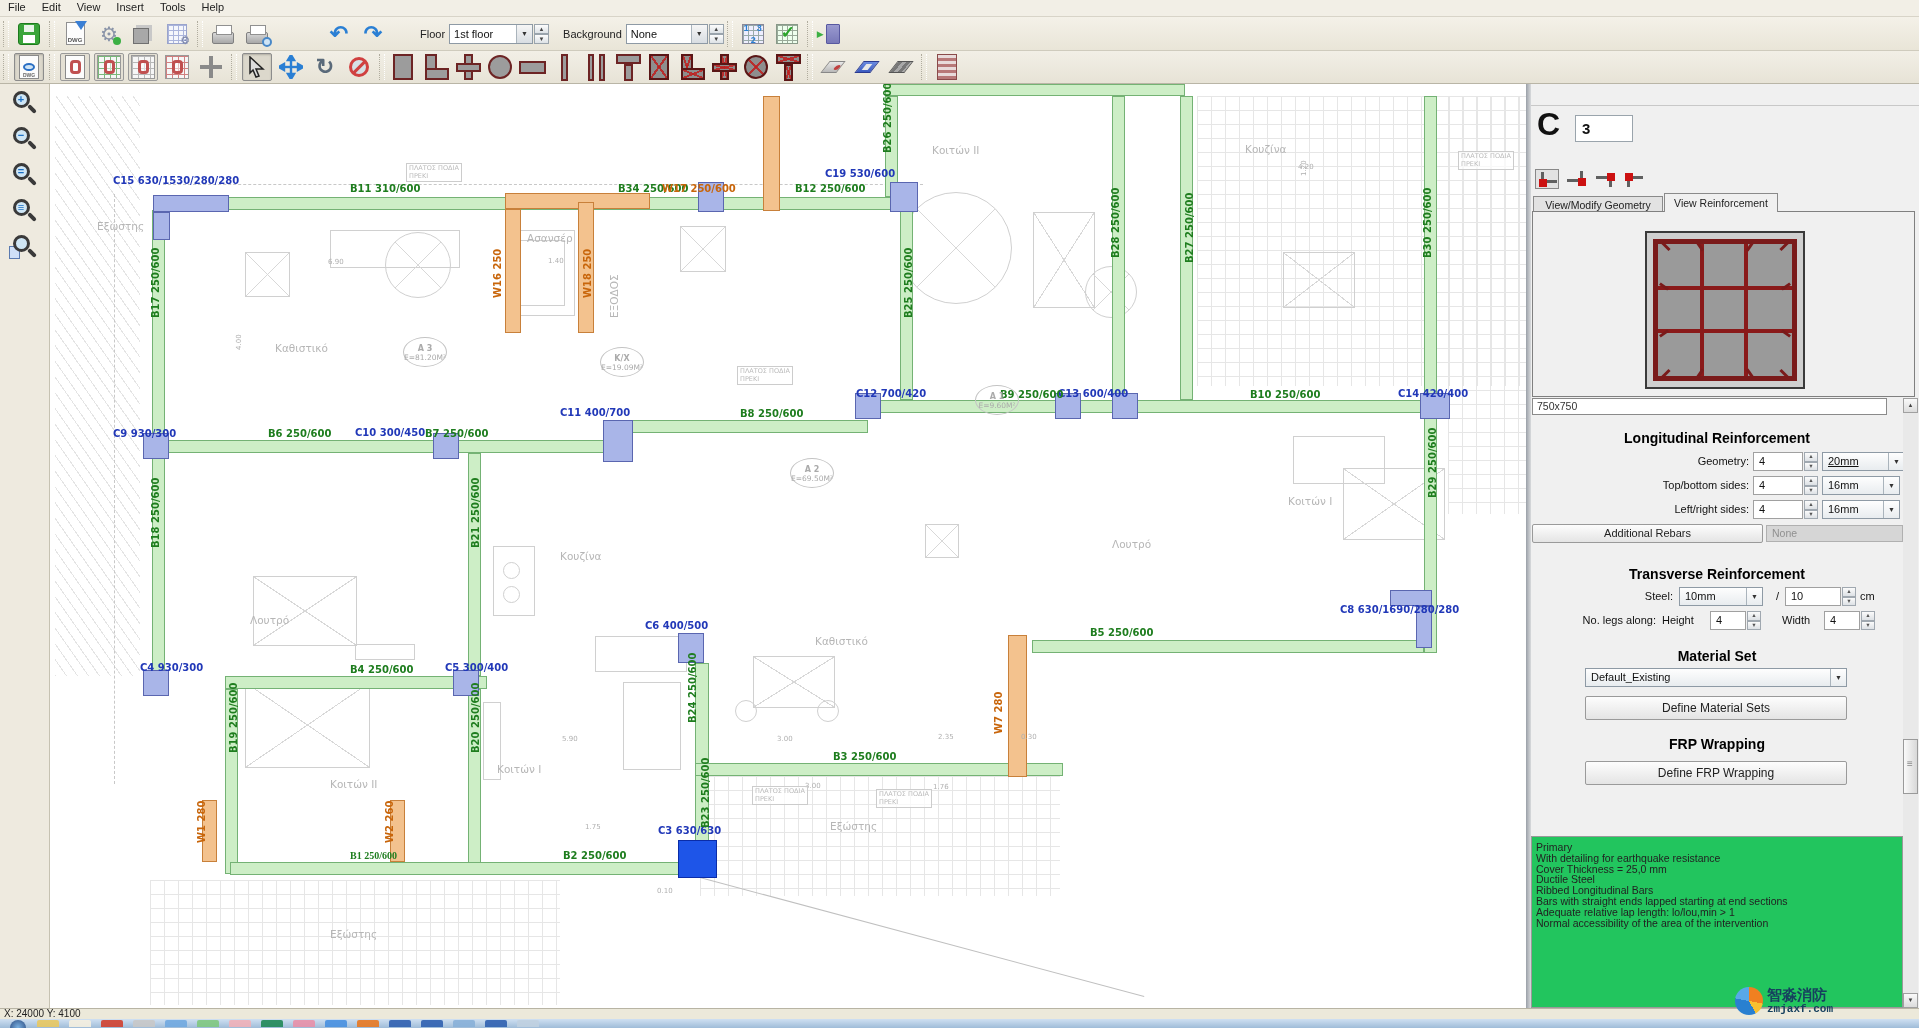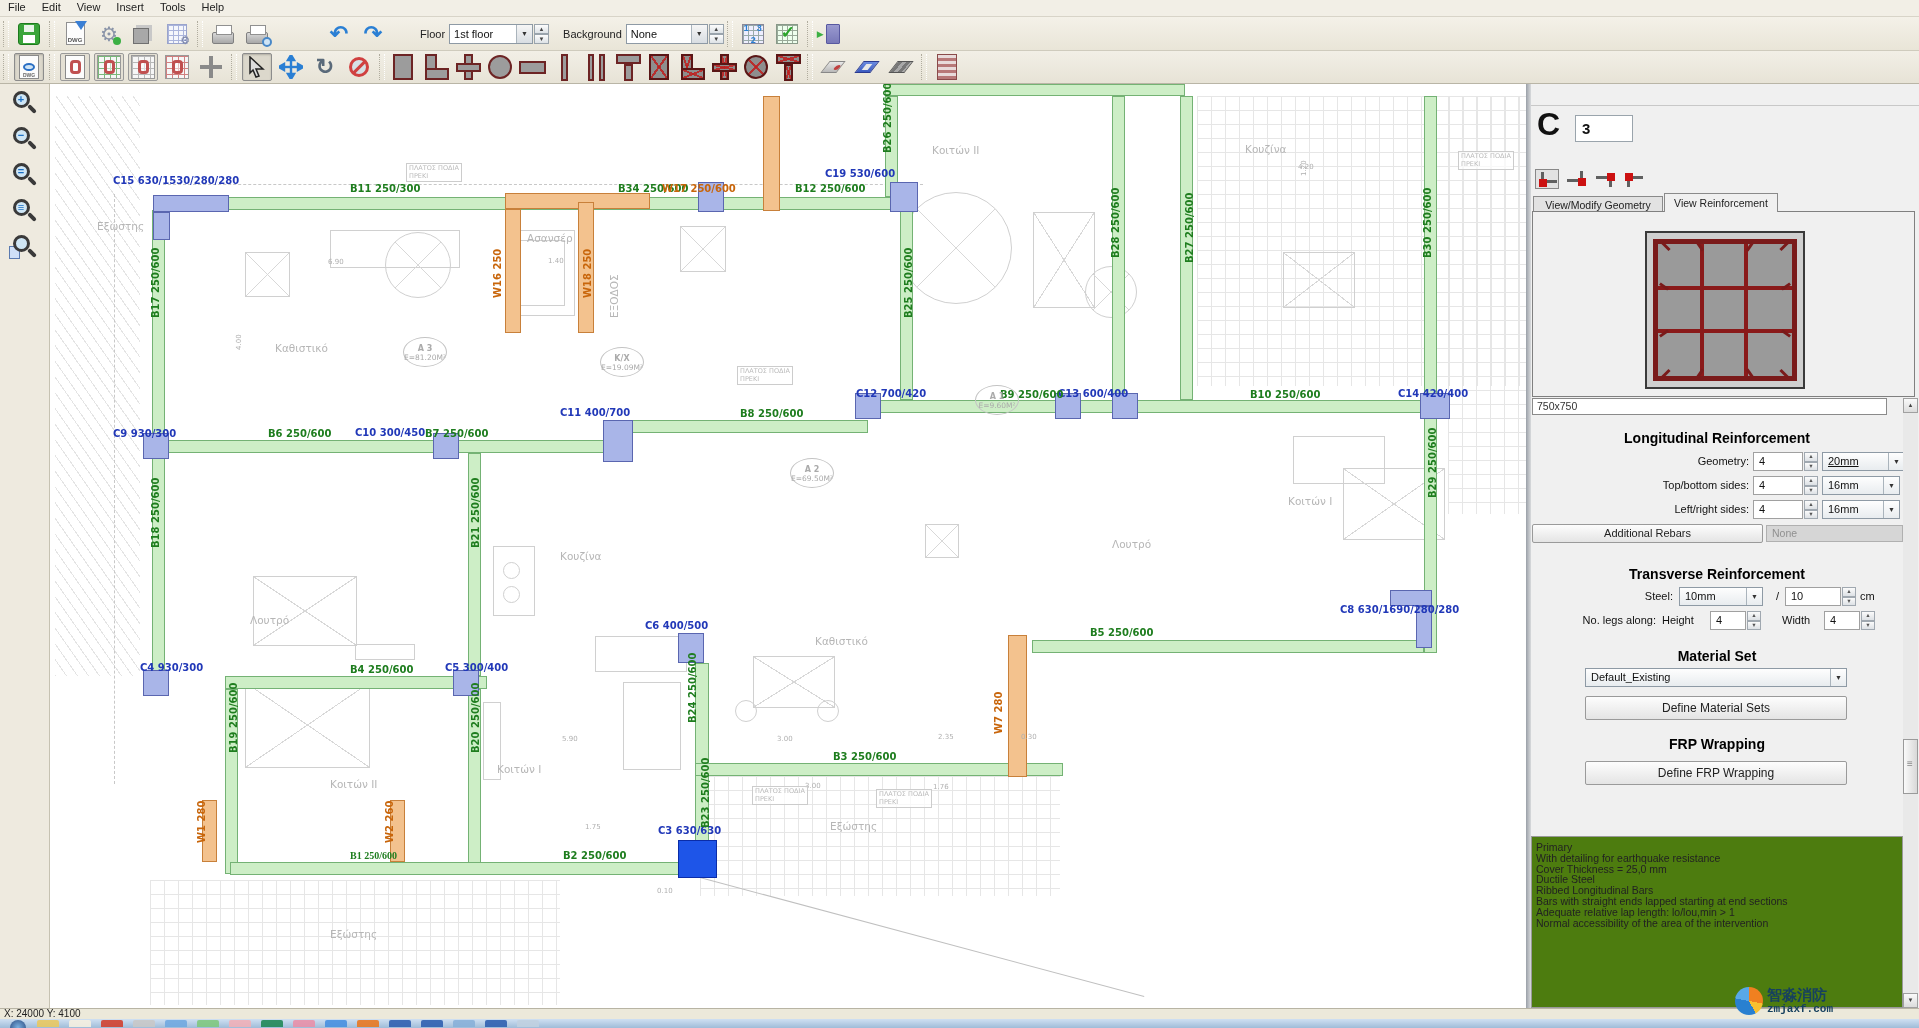--- a/index.html
+++ b/index.html
@@ -178,21 +178,21 @@
 .spinv div { flex:1; border:1px solid #a0a8b0; background:linear-gradient(#fbfbfb,#dde1e5);
   font-size:5.5px; line-height:7px; text-align:center; color:#555; }
 .ddfield { position:absolute; height:19px; background:linear-gradient(#fefefe,#e8ecef); border:1px solid #8e9aa5;
   font-size:11px; padding-left:5px; line-height:17px; }
 .ddfield .arr { position:absolute; right:0; top:0; width:16px; height:100%;
   border-left:1px solid #aab4bc; display:flex; align-items:center; justify-content:center; font-size:7px; color:#333; }
 .wbtn { position:absolute; background:linear-gradient(#fdfdfd,#e4e4e4); border:1px solid #9a9a9a;
   border-radius:2px; text-align:center; color:#222; }
 .disfield { position:absolute; background:#d6d6d6; border:1px solid #b0b0b0; color:#909090;
   font-size:10.5px; padding-left:5px; }
-#advbox { position:absolute; left:0; top:752px; width:372px; height:172px; background:#4d7c0f;
+#advbox { position:absolute; left:0; top:752px; width:372px; height:172px; background:#22c55e;
   border:1px solid #999; padding:5px 4px; }
 #advbox div { font-size:10.5px; line-height:10.8px; color:#222; white-space:nowrap; }
 
 
 #statusbar { position:absolute; left:0; top:1008px; width:1919px; height:11px; background:#ece9da;
   border-top:1px solid #b8b4a4; font-size:10px; color:#222; line-height:10px; padding-left:4px; }
 #taskbar { position:absolute; left:0; top:1019px; width:1919px; height:9px;
   background:linear-gradient(#cfe0f2,#9fbcd8); display:flex; align-items:flex-start; }
 .tb-ico { width:22px; height:7px; margin:1px 5px 0 5px; border-radius:2px 2px 0 0; opacity:.9; }
 #orb { width:16px; height:8px; margin:1px 6px 0 10px; border-radius:8px 8px 0 0;
@@ -531,21 +531,21 @@
         <div class="plabel lb" style="left: 300px; top: 343px;">C10 300/450</div>
         <div class="plabel lb" style="left: 505px; top: 323px;">C11 400/700</div>
         <div class="plabel lb" style="left: 801px; top: 304px;">C12 700/420</div>
         <div class="plabel lb" style="left: 1003px; top: 304px;">C13 600/400</div>
         <div class="plabel lb" style="left: 1343px; top: 304px;">C14 420/400</div>
         <div class="plabel lb" style="left: 85px; top: 578px;">C4 930/300</div>
         <div class="plabel lb" style="left: 390px; top: 578px;">C5 300/400</div>
         <div class="plabel lb" style="left: 590px; top: 536px;">C6 400/500</div>
         <div class="plabel lb" style="left: 603px; top: 741px;">C3 630/630</div>
         <div class="plabel lb" style="left: 1285px; top: 520px;">C8 630/1690/280/280</div>
-        <div class="plabel lg" style="left: 295px; top: 99px;">B11 250/300</div>
+        <div class="plabel lg" style="left: 295px; top: 99px;">B11 310/600</div>
         <div class="plabel lg" style="left: 563px; top: 99px;">B34 250/600</div>
         <div class="plabel lg" style="left: 740px; top: 99px;">B12 250/600</div>
         <div class="plabel lg" style="left: 213px; top: 344px;">B6 250/600</div>
         <div class="plabel lg" style="left: 370px; top: 344px;">B7 250/600</div>
         <div class="plabel lg" style="left: 685px; top: 324px;">B8 250/600</div>
         <div class="plabel lg" style="left: 945px; top: 305px;">B9 250/600</div>
         <div class="plabel lg" style="left: 1195px; top: 305px;">B10 250/600</div>
         <div class="plabel lg" style="left: 295px; top: 580px;">B4 250/600</div>
         <div class="plabel lg" style="left: 1035px; top: 543px;">B5 250/600</div>
         <div class="plabel lg" style="left: 778px; top: 667px;">B3 250/600</div>

